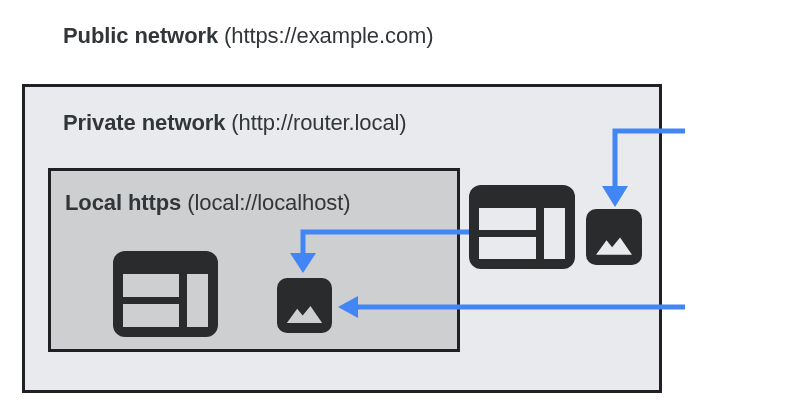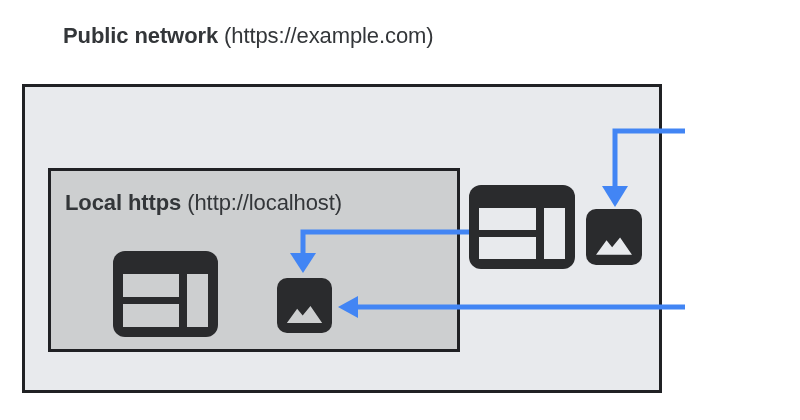--- a/index.html
+++ b/index.html
@@ -69,22 +69,23 @@
 </head>
 <body>
 
 <div class="canvas">
 
   <div class="box private"></div>
   <div class="box local"></div>
 
   <div class="dlabel" style="left:63px; top:23px;"><span class="b">Public network</span><span> (https://example.com)</span></div>
 
+  <div class="dlabel" style="left:63px; top:110px;"><span class="b">Private network</span><span> (http://router.local)</span></div>
 
-  <div class="dlabel" style="left:65px; top:190px;"><span class="b">Local https</span><span> (http://localhost)</span></div>
+  <div class="dlabel" style="left:65px; top:190px;"><span class="b">Local https</span><span> (local://localhost)</span></div>
 
   <div class="icon-browser on-local" style="left:113px; top:251px; width:105px; height:86px;">
     <div class="col-left">
       <div class="pane"></div>
       <div class="pane"></div>
     </div>
     <div class="col-right pane"></div>
   </div>
 
   <div class="icon-image on-local" style="left:277px; top:278px; width:55px; height:55px;">

